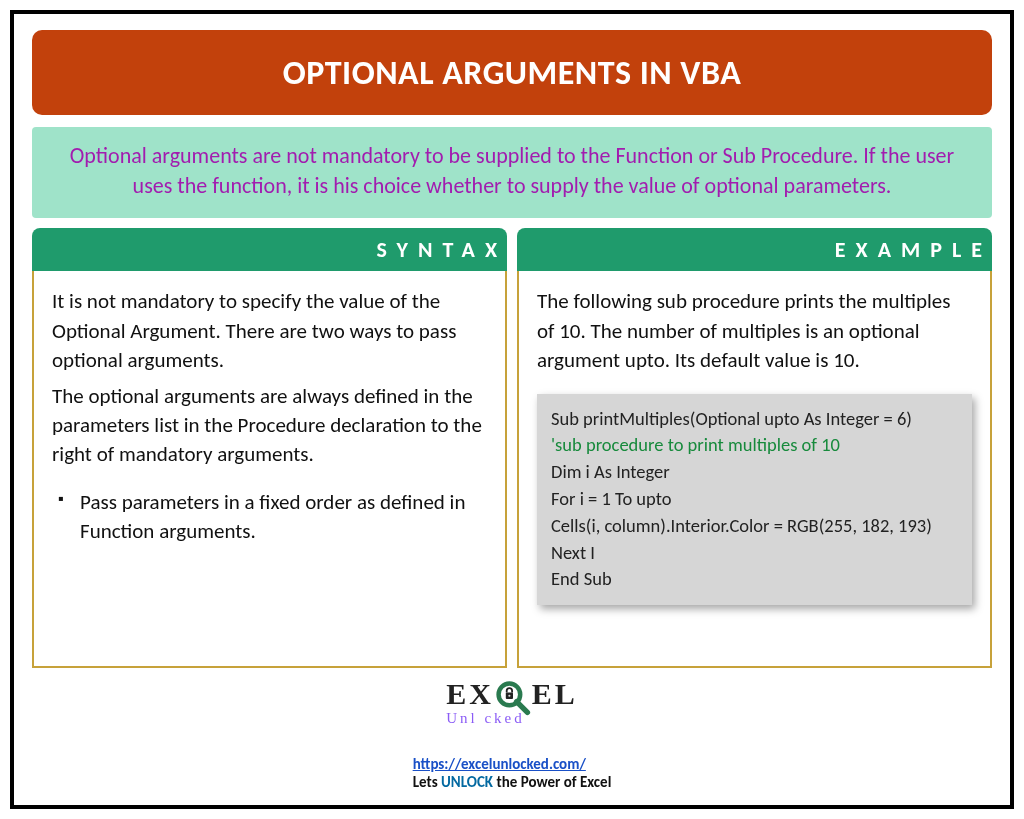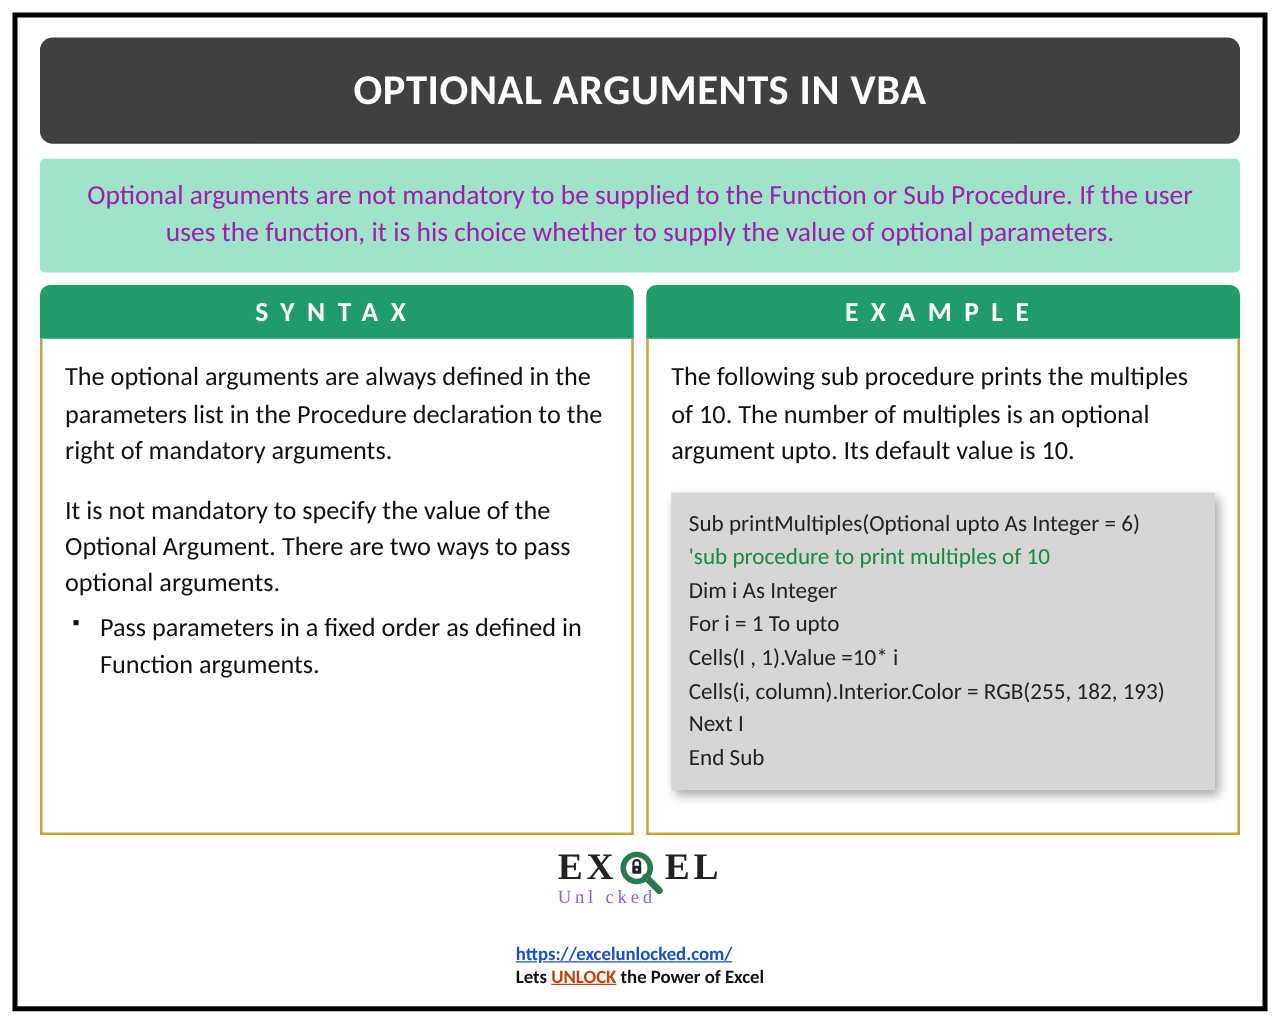--- a/index.html
+++ b/index.html
@@ -12,21 +12,21 @@
   }
   .frame {
     width: 100%;
     height: 100%;
     border: 4px solid #000;
     padding: 16px 18px 10px 18px;
     display: flex;
     flex-direction: column;
   }
   .title-bar {
-    background: #404040;
+    background: #c2410c;
     border-radius: 10px;
     color: #fff;
     font-weight: 700;
     font-size: 34px;
     text-align: center;
     padding: 22px 25px;
     letter-spacing: 0.5px;
   }
   .intro-box {
     background: #9fe3c9;
@@ -45,21 +45,21 @@
     flex: 1;
   }
   .col {
     flex: 1;
     display: flex;
     flex-direction: column;
   }
   .col-header {
     background: #1f9b6c;
     color: #fff;
-    text-align: center;
+    text-align: right;
     font-size: 22px;
     letter-spacing: 10px;
     padding: 8px 0;
     border-radius: 8px 8px 0 0;
     font-weight: 600;
   }
   .col-body {
     border: 2px solid #c7a23a;
     border-top: none;
     padding: 16px 18px;
@@ -137,56 +137,55 @@
     flex-direction:column;
     align-items:flex-start;
     font-size: 15px;
     font-weight: 700;
   }
   .footer-link {
     color: #1950c7;
     text-decoration: underline;
   }
   .footer-sub { color:#111; }
-  .unlock { color: #c2410c; text-decoration: underline; }
+  .unlock { color: #0369a1; }
 </style>
 </head>
 <body>
 
 <div class="frame">
 
   <div class="title-bar">OPTIONAL ARGUMENTS IN VBA</div>
 
   <div class="intro-box">Optional arguments are not mandatory to be supplied to the Function or Sub Procedure. If the user uses the function, it is his choice whether to supply the value of optional parameters.</div>
 
   <div class="columns">
 
     <div class="col">
       <div class="col-header">SYNTAX</div>
       <div class="col-body">
+        <p style="margin-bottom:6px;">It is not mandatory to specify the value of the Optional Argument. There are two ways to pass optional arguments.</p>
         <p>The optional arguments are always defined in the parameters list in the Procedure declaration to the right of mandatory arguments.</p>
-        <p style="margin-bottom:6px;">It is not mandatory to specify the value of the Optional Argument. There are two ways to pass optional arguments.</p>
         <ul>
           <li>Pass parameters in a fixed order as defined in Function arguments.</li>
         </ul>
       </div>
     </div>
 
     <div class="col">
       <div class="col-header">EXAMPLE</div>
       <div class="col-body">
         <p>
           <span>The following sub procedure prints the multiples of 10. The number of multiples is an optional argument </span><span class="italic">upto.</span><span> Its default value is 10.</span>
         </p>
         <div class="code-box">
           <div>Sub printMultiples(Optional upto As Integer = 6)</div>
           <div class="code-comment"> 'sub procedure to print multiples of 10</div>
           <div>Dim i As Integer</div>
           <div>For i = 1 To upto</div>
-          <div>Cells(I , 1).Value =10* i</div>
           <div>Cells(i, column).Interior.Color = RGB(255, 182, 193)</div>
           <div>Next I</div>
           <div>End Sub</div>
         </div>
       </div>
     </div>
 
   </div>
 
   <div class="footer">

